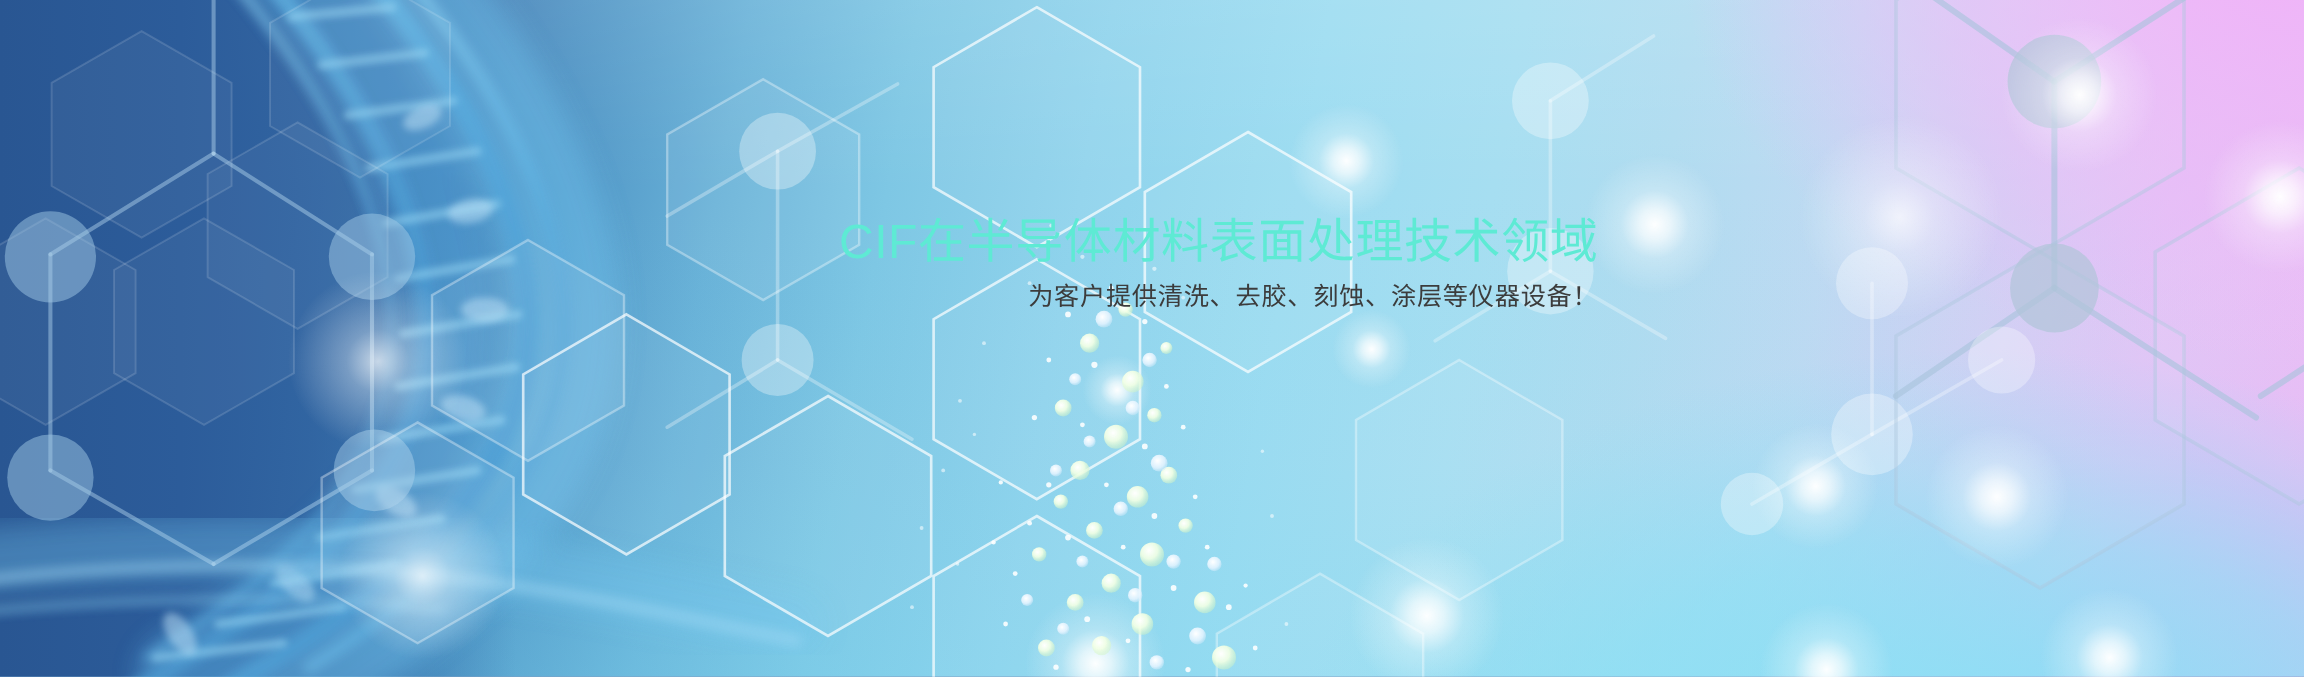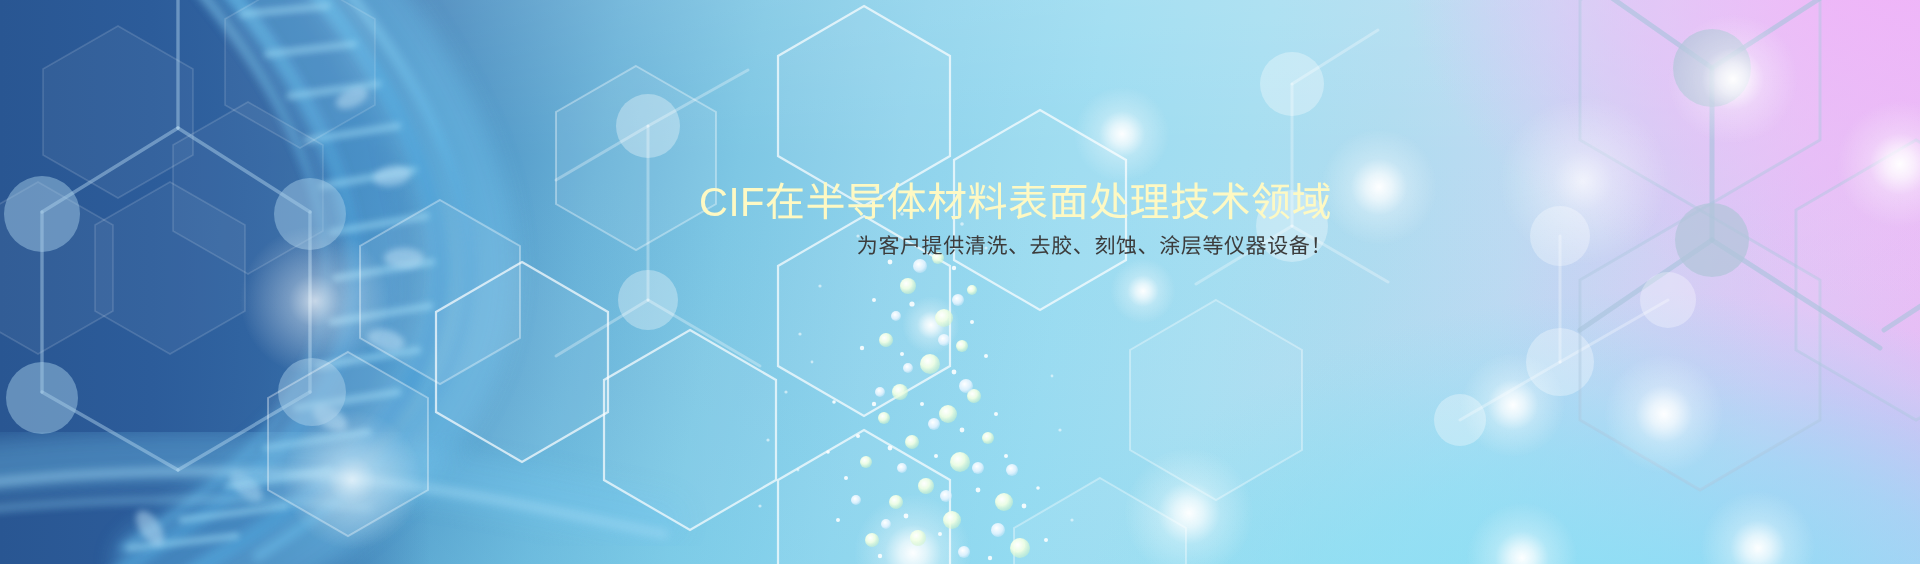--- a/index.html
+++ b/index.html
@@ -115,32 +115,31 @@
     width: 1332px;
     text-align: right;
     z-index: 40;
   }
   #headline {
     margin: 0;
     font-size: 40px;
     line-height: 48px;
     font-weight: 400;
     letter-spacing: 0.5px;
-    color: #fef9c3;
+    color: #5eead4;
     white-space: nowrap;
   }
   #subhead {
     margin: 8px 0 11px 0;
     font-size: 21px;
     line-height: 28px;
     font-weight: 400;
     letter-spacing: 0.6px;
     color: #3c3c3c;
     white-space: nowrap;
-    font-family: Liberation Mono, monospace;
   }
 </style>
 </head>
 <body>
 
 <div id="banner">
 
   <div class="layer" id="bg-base"></div>
   <div class="layer" id="bg-vert"></div>
   <div class="layer" id="bg-cyan-corner"></div>

